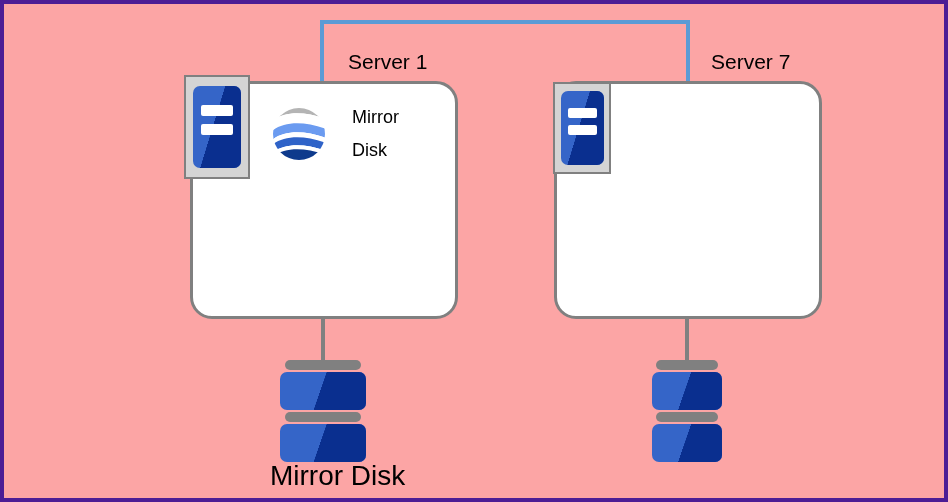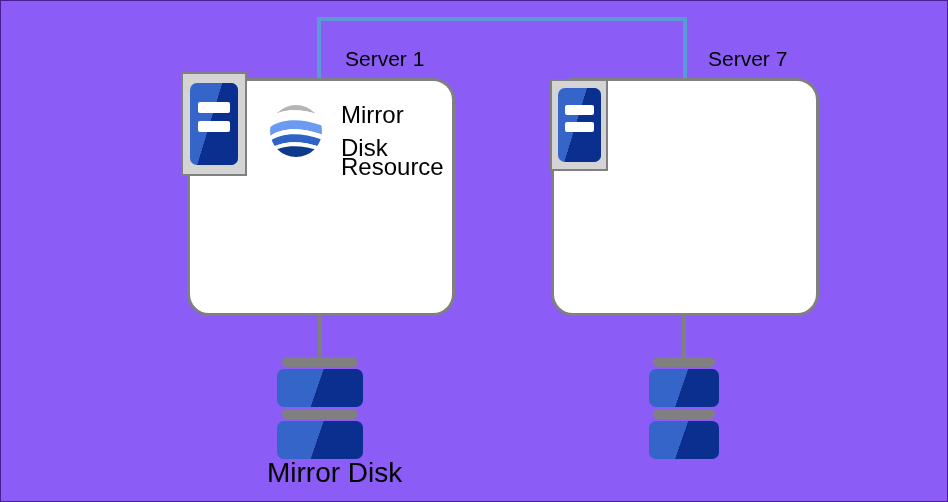--- a/index.html
+++ b/index.html
@@ -7,22 +7,22 @@
     padding: 0;
     background: #ffffff;
   }
   body {
     font-family: "Liberation Sans", sans-serif;
   }
   #canvas {
     position: relative;
     width: 948px;
     height: 502px;
-    background: #8b5cf6;
-    border: 1px solid #4c1d95;
+    background: #fca5a5;
+    border: 4px solid #4c1d95;
     box-sizing: border-box;
     overflow: hidden;
   }
 
   
   .ic-seg { position: absolute; background: #5b9bd5; }
 
   
   .server-box {
     position: absolute;
@@ -65,24 +65,25 @@
     background: #ffffff;
     border-radius: 2px;
   }
 
   
   .globe { position: absolute; }
 
   
   .res-text {
     position: absolute;
-    font-size: 24px;
+    font-size: 18px;
     color: #000000;
     line-height: 25px;
     white-space: nowrap;
+    margin-left: 8px;
   }
 
   
   .connector { position: absolute; background: #808080; }
 
   
   .disk-stack { position: absolute; }
   .platter {
     position: absolute;
     background: #808080;
@@ -147,21 +148,20 @@
         <path d="M-6 39 C 6 23, 30 21, 60 33 L 60 38 C 30 26, 6 28, -6 44 Z" fill="#ffffff"></path>
         <path d="M-6 44 C 6 28, 30 26, 60 38 L 60 46 C 30 34, 6 36, -6 52 Z" fill="#2f63c8"></path>
         <path d="M-6 52 C 6 36, 30 34, 60 46 L 60 50 C 30 38, 6 40, -6 56 Z" fill="#ffffff"></path>
         <path d="M-6 56 C 6 40, 30 38, 60 50 L 60 64 L -6 64 Z" fill="#0e3a8c"></path>
       </g>
     </svg>
   </div>
 
   <div class="res-text" style="left:340px; top:101px;">Mirror</div>
   <div class="res-text" style="left:340px; top:134px;">Disk</div>
-  <div class="res-text" style="left:340px; top:153px;">Resource</div>
 
   <div class="server-box" style="left:550px; top:77px; width:268px; height:238px;"></div>
 
   <div class="srv-icon" style="left:549px; top:78px; width:58px; height:92px;">
     <div class="srv-icon-inner" style="left:6px; top:7px; width:43px; height:74px;">
       <div class="srv-icon-dark"></div>
       <div class="srv-bar" style="left:7px; top:17px; width:29px; height:10px;"></div>
       <div class="srv-bar" style="left:7px; top:34px; width:29px; height:10px;"></div>
     </div>
   </div>

